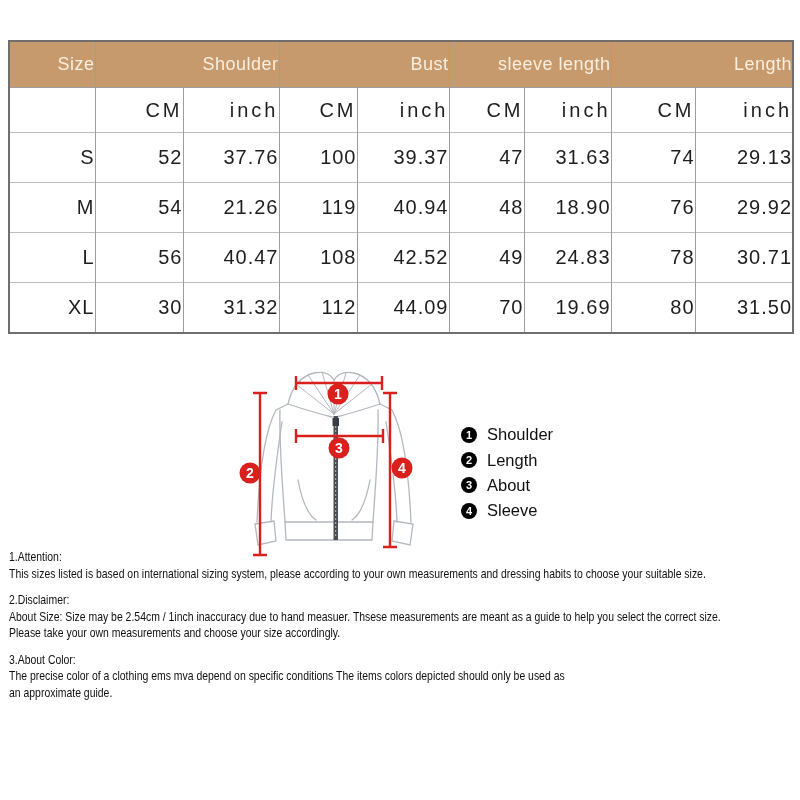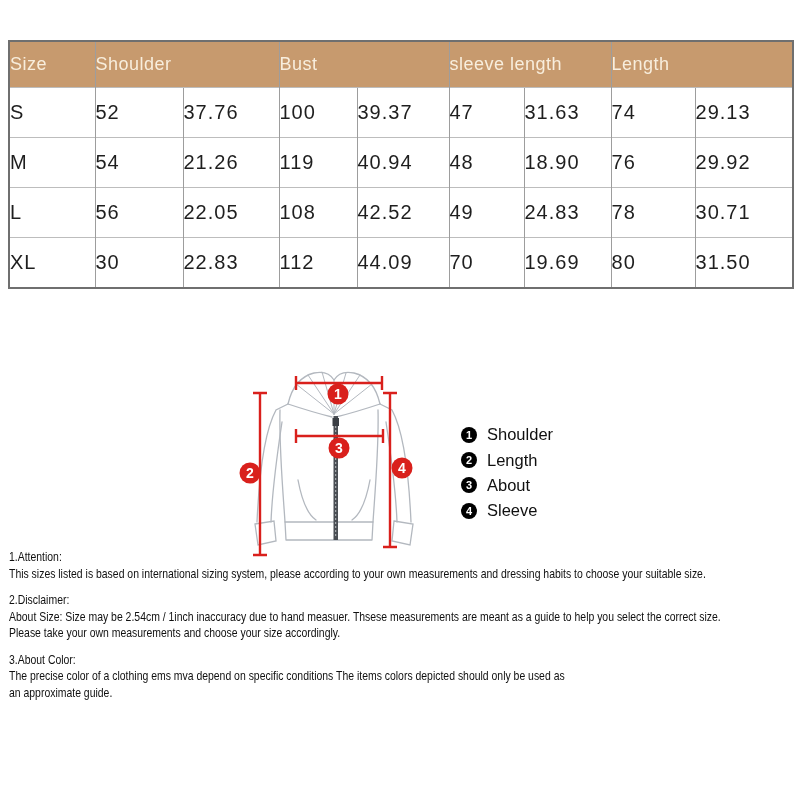--- a/index.html
+++ b/index.html
@@ -3,21 +3,21 @@
 <meta charset="utf-8">
 <style>
   html,body{margin:0;padding:0;background:#fff;}
   .canvas{position:relative;width:800px;height:800px;background:#fff;overflow:hidden;
           font-family:"Liberation Sans",sans-serif;color:#1e1e1e;}
 
   
   table.size-table{position:absolute;left:8px;top:40px;width:784px;
     border-collapse:collapse;table-layout:fixed;border:2px solid #6f6f6f;}
   .size-table th,.size-table td{border-left:1px solid #9d9d9d;border-top:1px solid #bdbdbd;
-    text-align:left;vertical-align:middle;padding:0;}
+    text-align:right;vertical-align:middle;padding:0;}
   .size-table thead th{background:#c79a6e;color:#f8eedd;font-weight:400;font-size:18px;
     height:45px;border-top:none;letter-spacing:.5px;}
   .size-table .unit-row td{height:44px;font-size:20px;letter-spacing:3px;border-top:1px solid #9d9d9d;}
   .size-table .data-row td{height:49px;font-size:20px;letter-spacing:1px;}
   .size-table .size-cell{letter-spacing:0;}
 
   
   .jacket-svg{position:absolute;left:230px;top:362px;}
 
   .legend{position:absolute;left:461px;top:422px;}
@@ -54,20 +54,31 @@
     <thead>
       <tr>
         <th>Size</th>
         <th colspan="2">Shoulder</th>
         <th colspan="2">Bust</th>
         <th colspan="2">sleeve length</th>
         <th colspan="2">Length</th>
       </tr>
     </thead>
     <tbody>
+      <tr class="unit-row">
+        <td></td>
+        <td>CM</td>
+        <td>inch</td>
+        <td>CM</td>
+        <td>inch</td>
+        <td>CM</td>
+        <td>inch</td>
+        <td>CM</td>
+        <td>inch</td>
+      </tr>
       <tr class="data-row">
         <td class="size-cell">S</td>
         <td>52</td>
         <td>37.76</td>
         <td>100</td>
         <td>39.37</td>
         <td>47</td>
         <td>31.63</td>
         <td>74</td>
         <td>29.13</td>
@@ -79,32 +90,32 @@
         <td>119</td>
         <td>40.94</td>
         <td>48</td>
         <td>18.90</td>
         <td>76</td>
         <td>29.92</td>
       </tr>
       <tr class="data-row">
         <td class="size-cell">L</td>
         <td>56</td>
-        <td>22.05</td>
+        <td>40.47</td>
         <td>108</td>
         <td>42.52</td>
         <td>49</td>
         <td>24.83</td>
         <td>78</td>
         <td>30.71</td>
       </tr>
       <tr class="data-row">
         <td class="size-cell">XL</td>
         <td>30</td>
-        <td>22.83</td>
+        <td>31.32</td>
         <td>112</td>
         <td>44.09</td>
         <td>70</td>
         <td>19.69</td>
         <td>80</td>
         <td>31.50</td>
       </tr>
     </tbody>
   </table>
 

